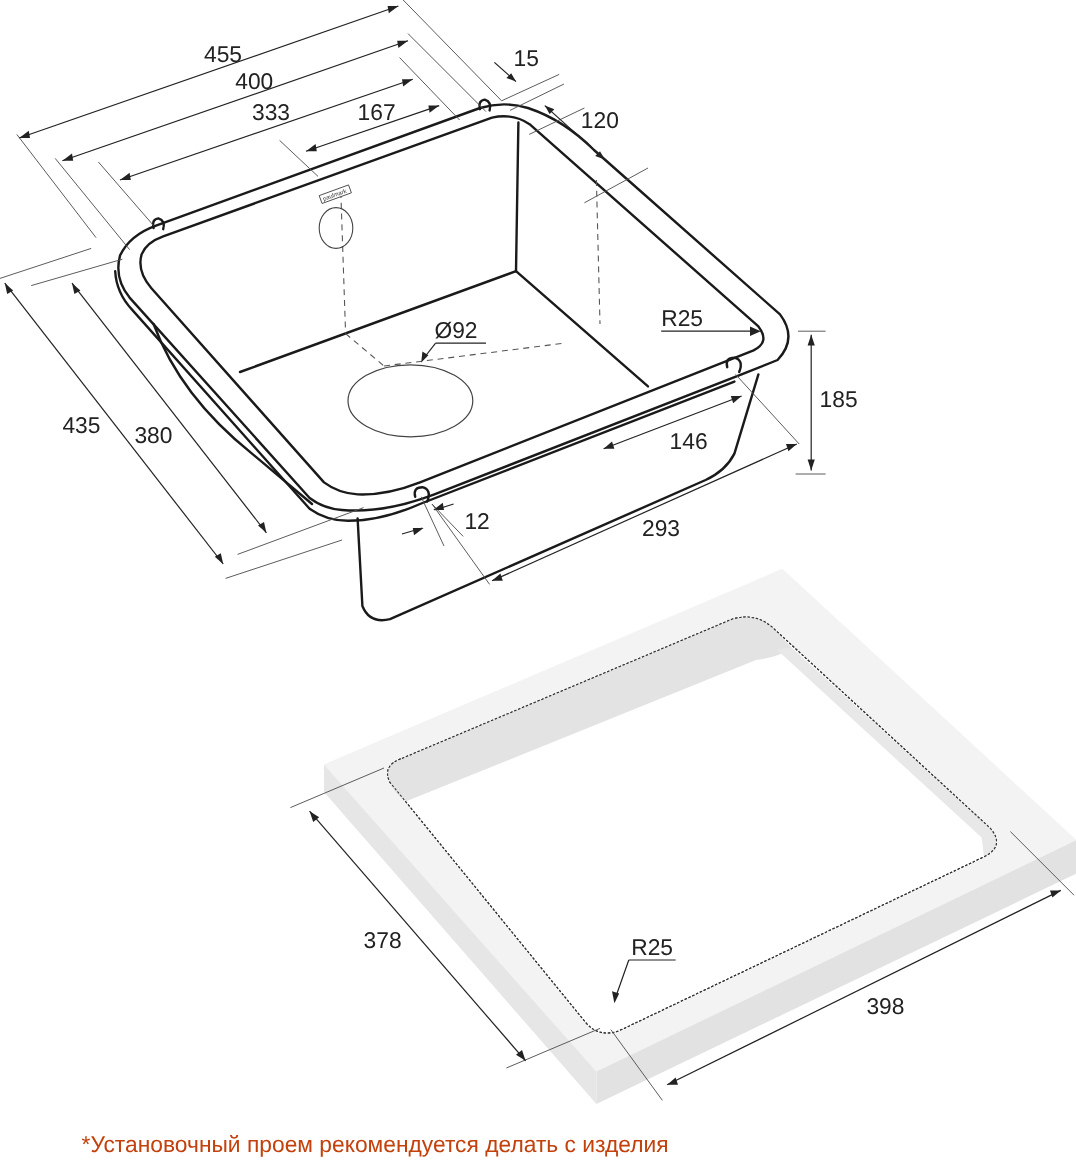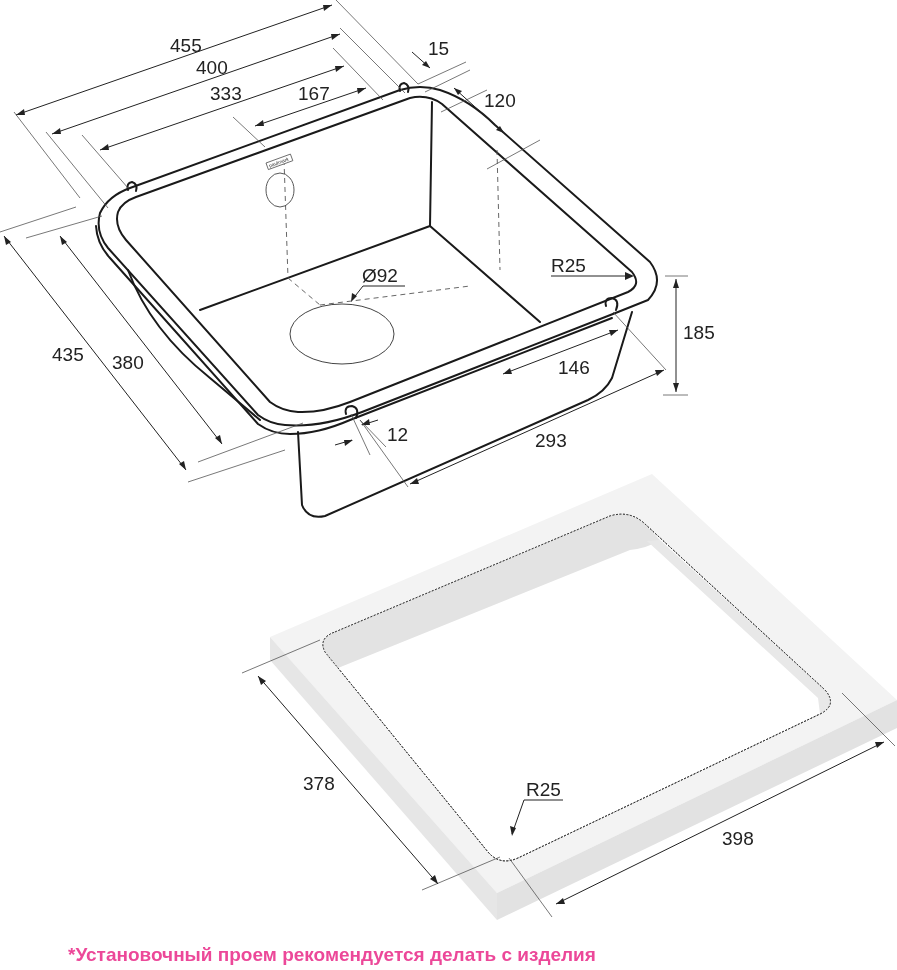--- a/index.html
+++ b/index.html
@@ -3,21 +3,21 @@
 <meta charset="utf-8">
 <style>
   html, body { margin:0; padding:0; background:#ffffff; }
   body { width:897px; height:970px; position:relative; overflow:hidden; font-family:"Liberation Sans", sans-serif; }
   svg { position:absolute; left:0; top:0; }
   .dim { font-family:"Liberation Sans", sans-serif; font-size:19px; fill:#222; }
   .ln { stroke:#1a1a1a; fill:none; stroke-width:2; stroke-linejoin:round; stroke-linecap:round; }
   .thin { stroke:#555; fill:none; stroke-width:0.8; }
   .dash { stroke:#555; fill:none; stroke-width:0.9; stroke-dasharray:5 4; }
   .arr { stroke:#222; fill:none; stroke-width:1; }
-  .note { position:absolute; left:68px; top:944px; font-size:19px; color:#ec4899; white-space:nowrap;font-weight:bold; }
+  .note { position:absolute; left:68px; top:944px; font-size:19px; color:#c2410c; white-space:nowrap; }
 </style>
 </head>
 <body>
 
 <svg width="897" height="970" viewBox="0 0 897 970">
 
   <g>
 
     <polygon points="270,637 652,474 897,700 497,893" fill="#f3f3f3"></polygon>
 

